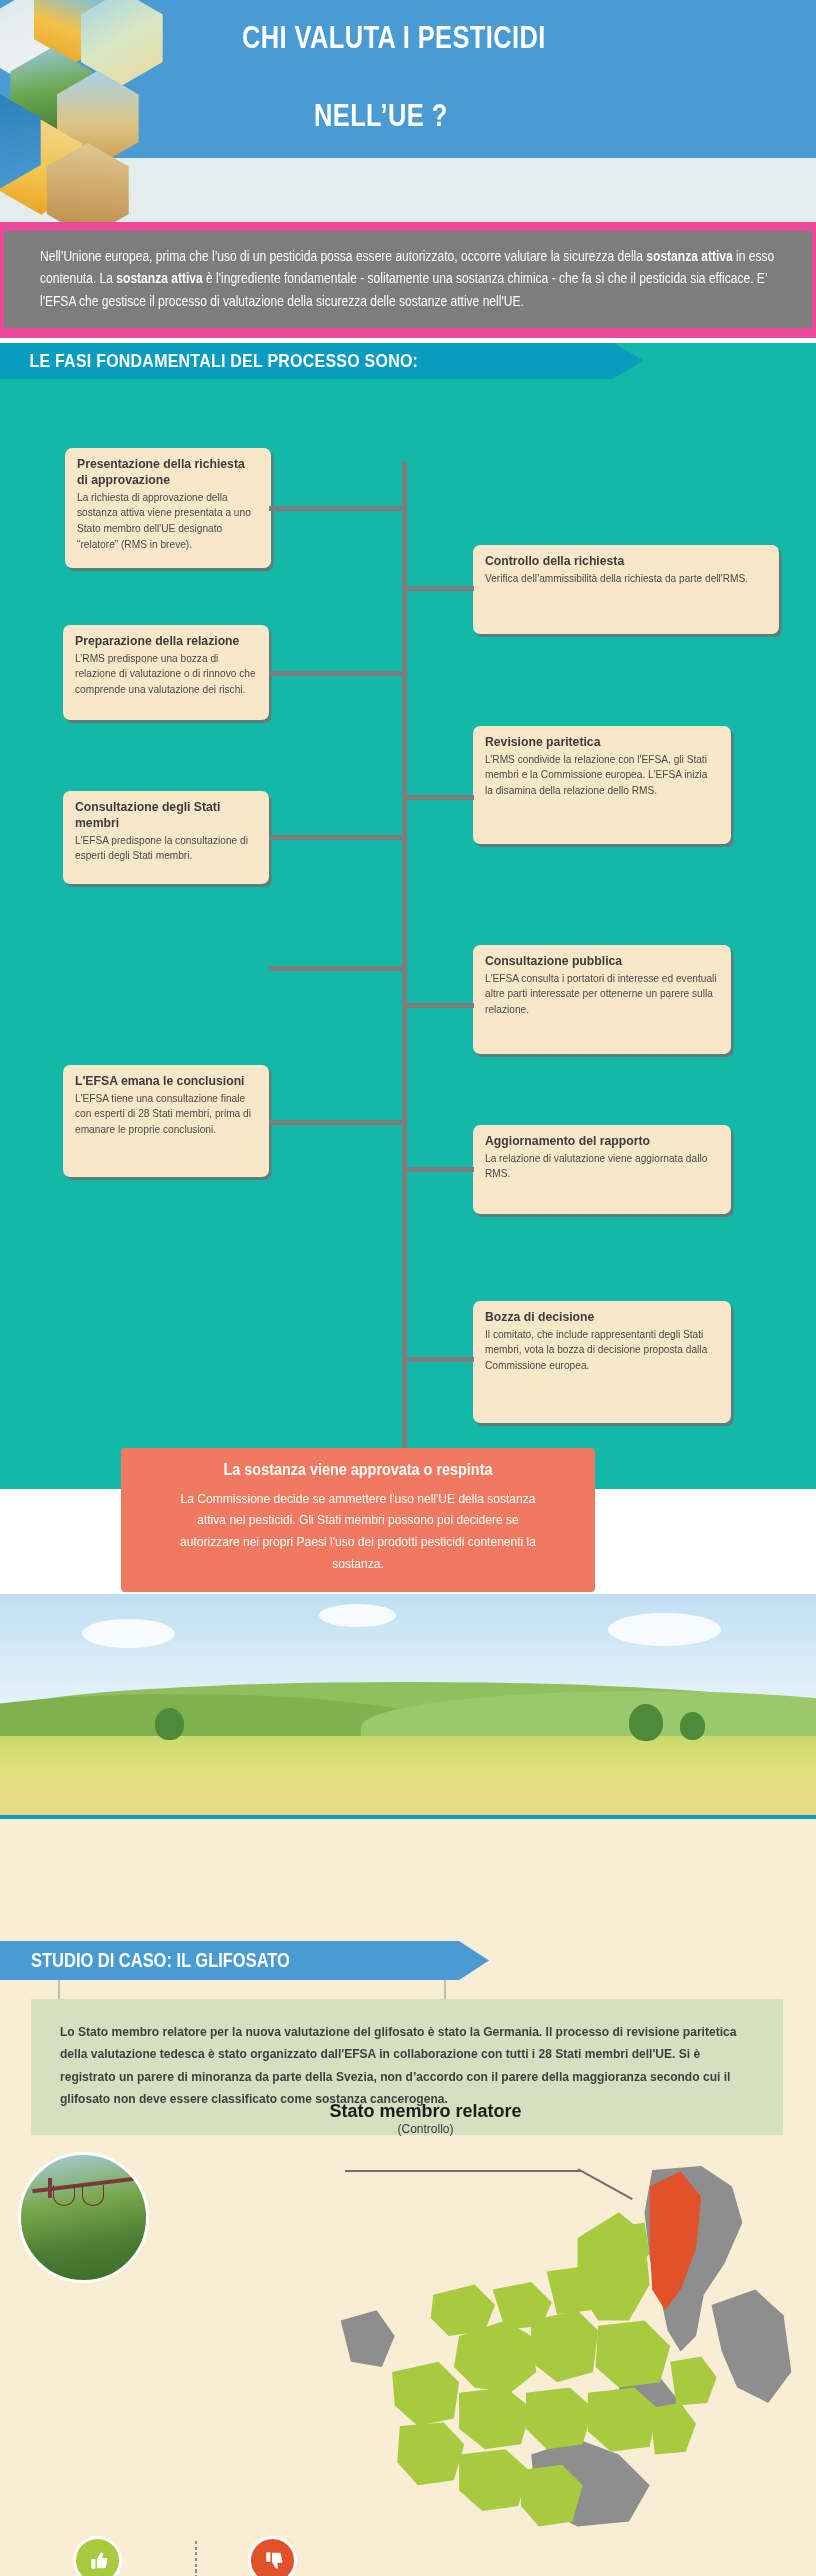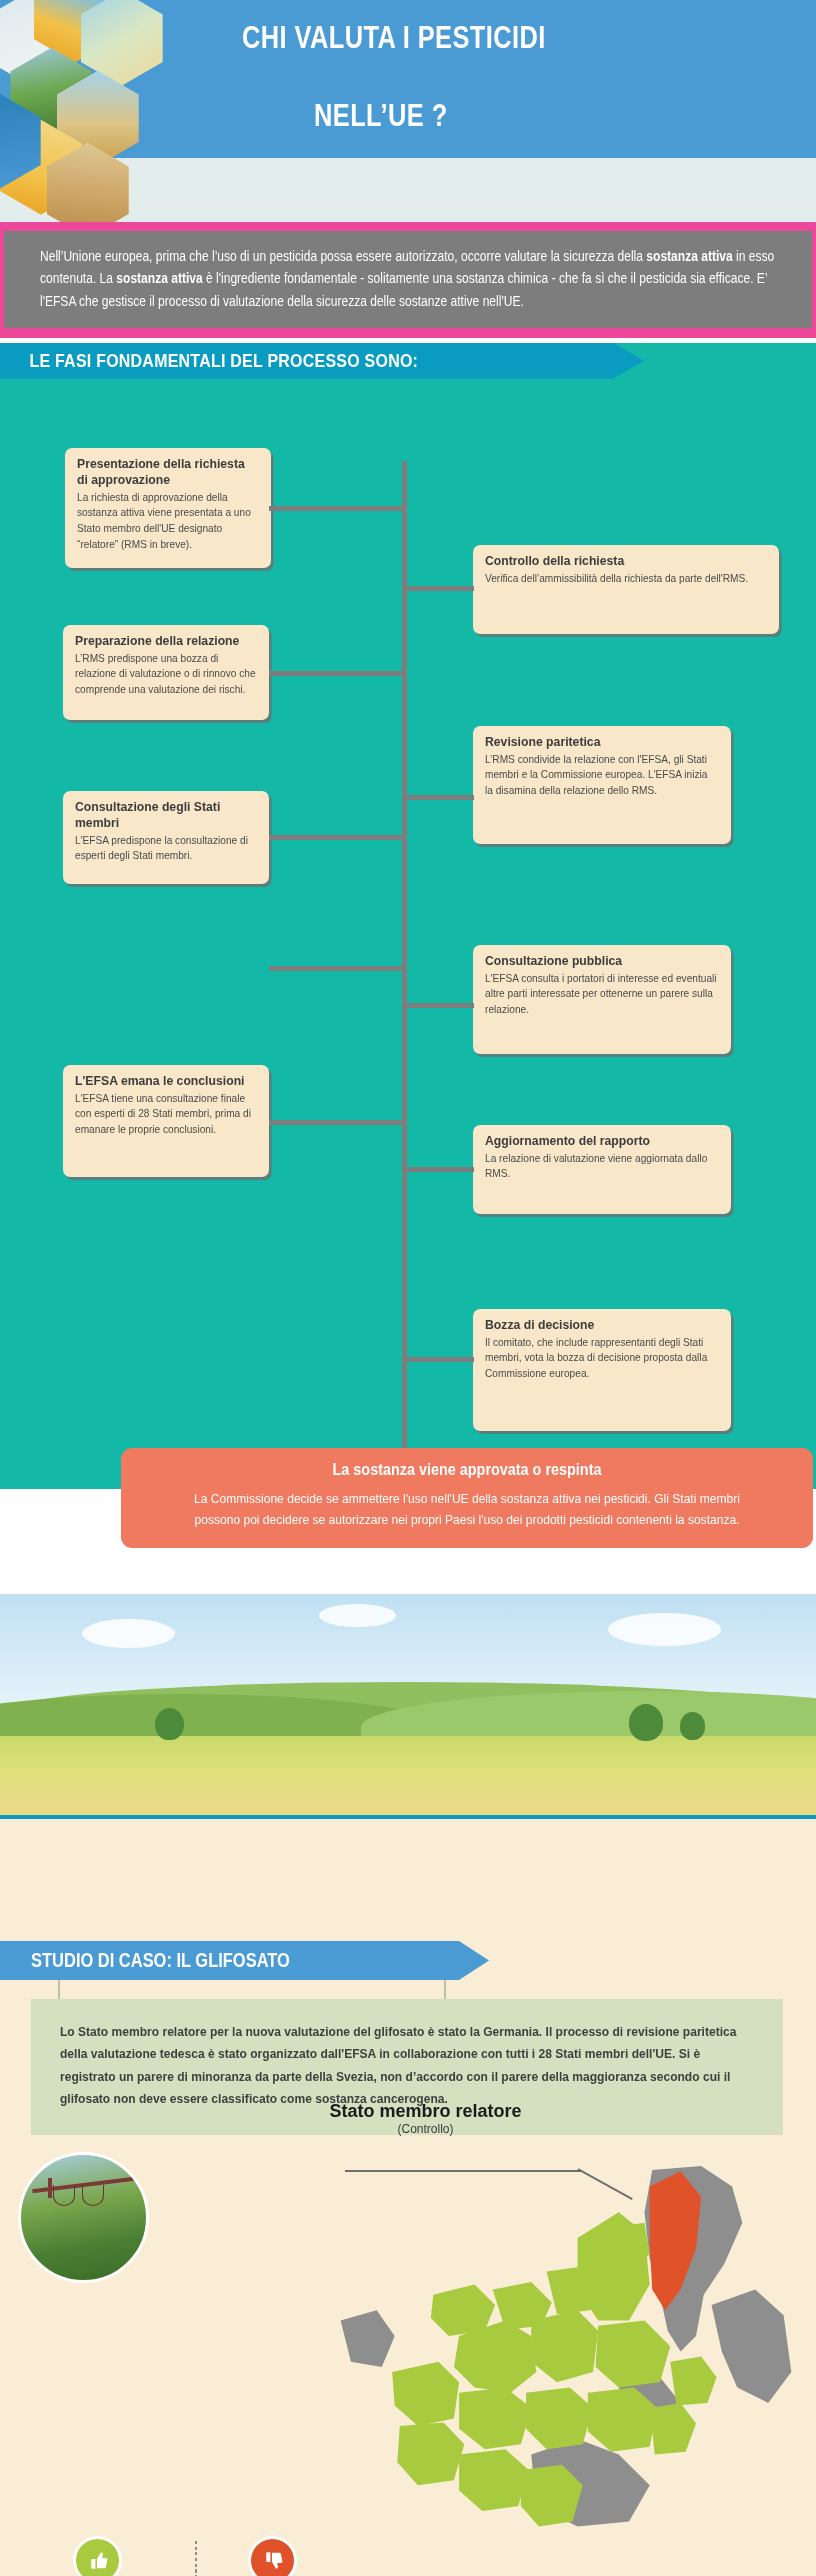--- a/index.html
+++ b/index.html
@@ -171,23 +171,23 @@
     border-left: 11.3px solid transparent;
     border-right: 11.3px solid transparent;
     border-top: 17.5px solid #7d7d7d;
   }
 
   
   .result-box {
     position: absolute;
     left: 121px;
     top: 1448px;
-    width: 692px;
+    width: 474px;
     background: #ef7a5f;
-    border-radius: 11px;
+    border-radius: 4px;
     padding: 13.4px 30px 17.5px 30px;
     z-index: 4;
   }
   .result-box h3 {
     color: #fff;
     font-size: 16px;
     font-weight: bold;
     text-align: center;
     margin-bottom: 8.2px;
     transform: scaleX(0.9);
@@ -435,21 +435,21 @@
       <p>L'EFSA consulta i portatori di interesse ed eventuali altre parti interessate per ottenerne un parere sulla relazione.</p>
     </div>
     <div class="connector" style="left:405px; top:624px; width:69px; height:5.2px;"></div>
 
     <div class="node" style="left:473px; top:746px; width:258px; height:89px;">
       <h3>Aggiornamento del rapporto</h3>
       <p>La relazione di valutazione viene aggiornata dallo RMS.</p>
     </div>
     <div class="connector" style="left:405px; top:788px; width:69px; height:5.2px;"></div>
 
-    <div class="node" style="left:473px; top:922px; width:258px; height:122px;margin-top:8px;">
+    <div class="node" style="left:473px; top:922px; width:258px; height:122px;">
       <h3>Bozza di decisione</h3>
       <p>Il comitato, che include rappresentanti degli Stati membri, vota la bozza di decisione proposta dalla Commissione europea.</p>
     </div>
     <div class="connector" style="left:405px; top:978px; width:69px; height:5.2px;"></div>
 
     <div class="arrow-head" style="left:393px; top:1077px;"></div>
   </div>
 </div>
 
 <div class="result-box">

